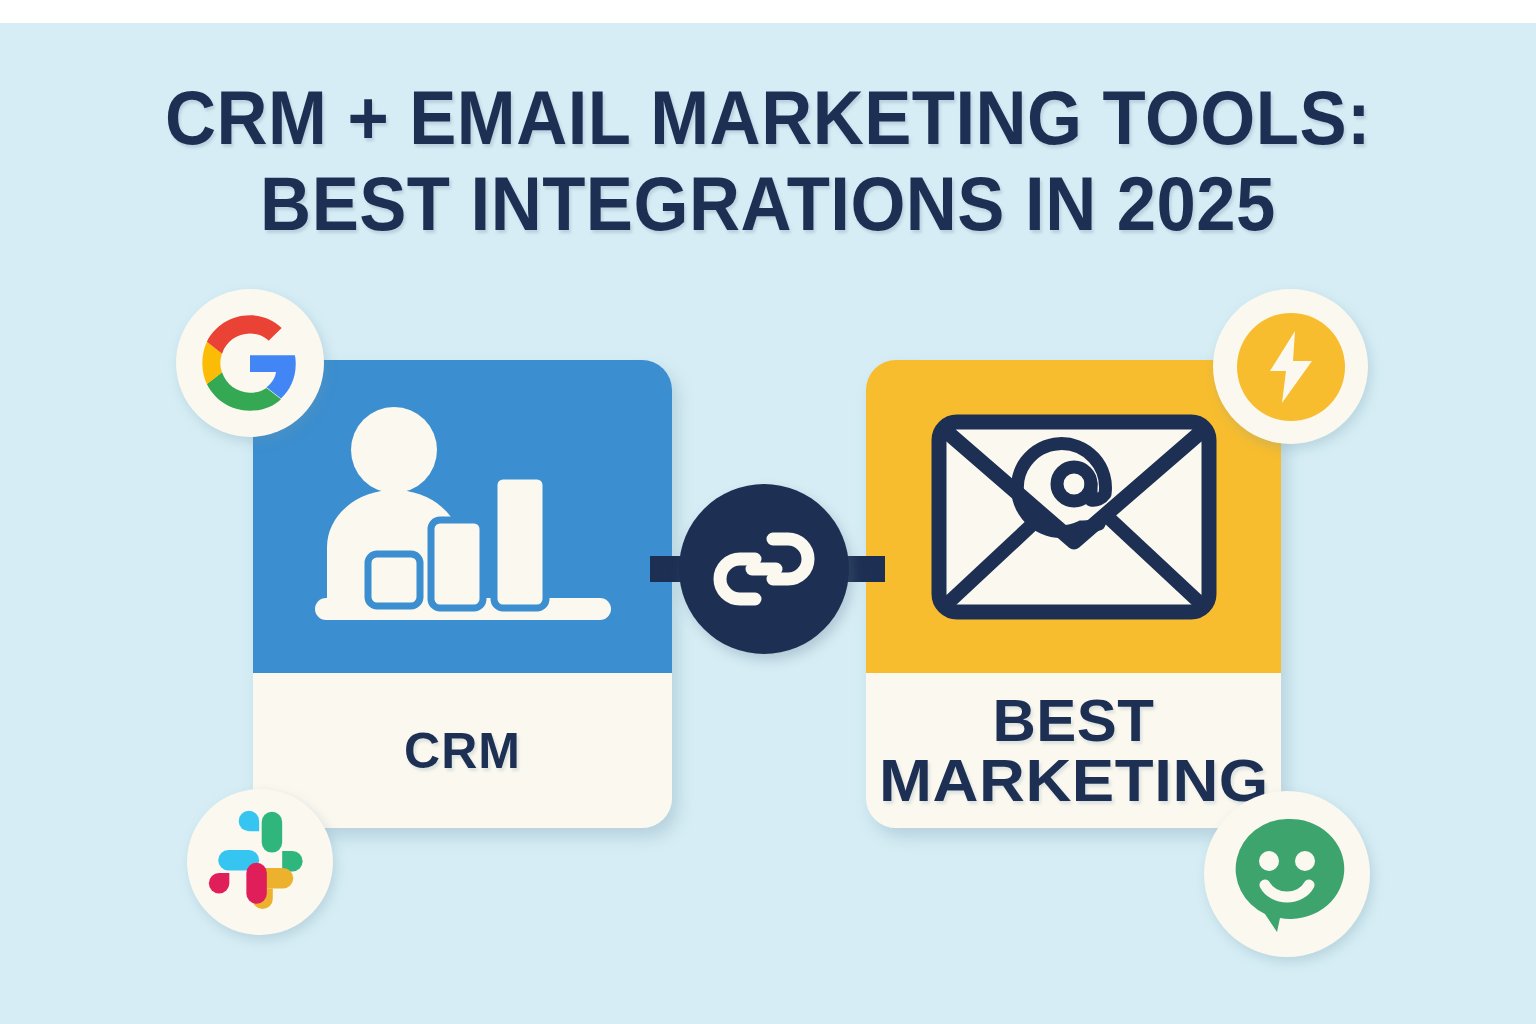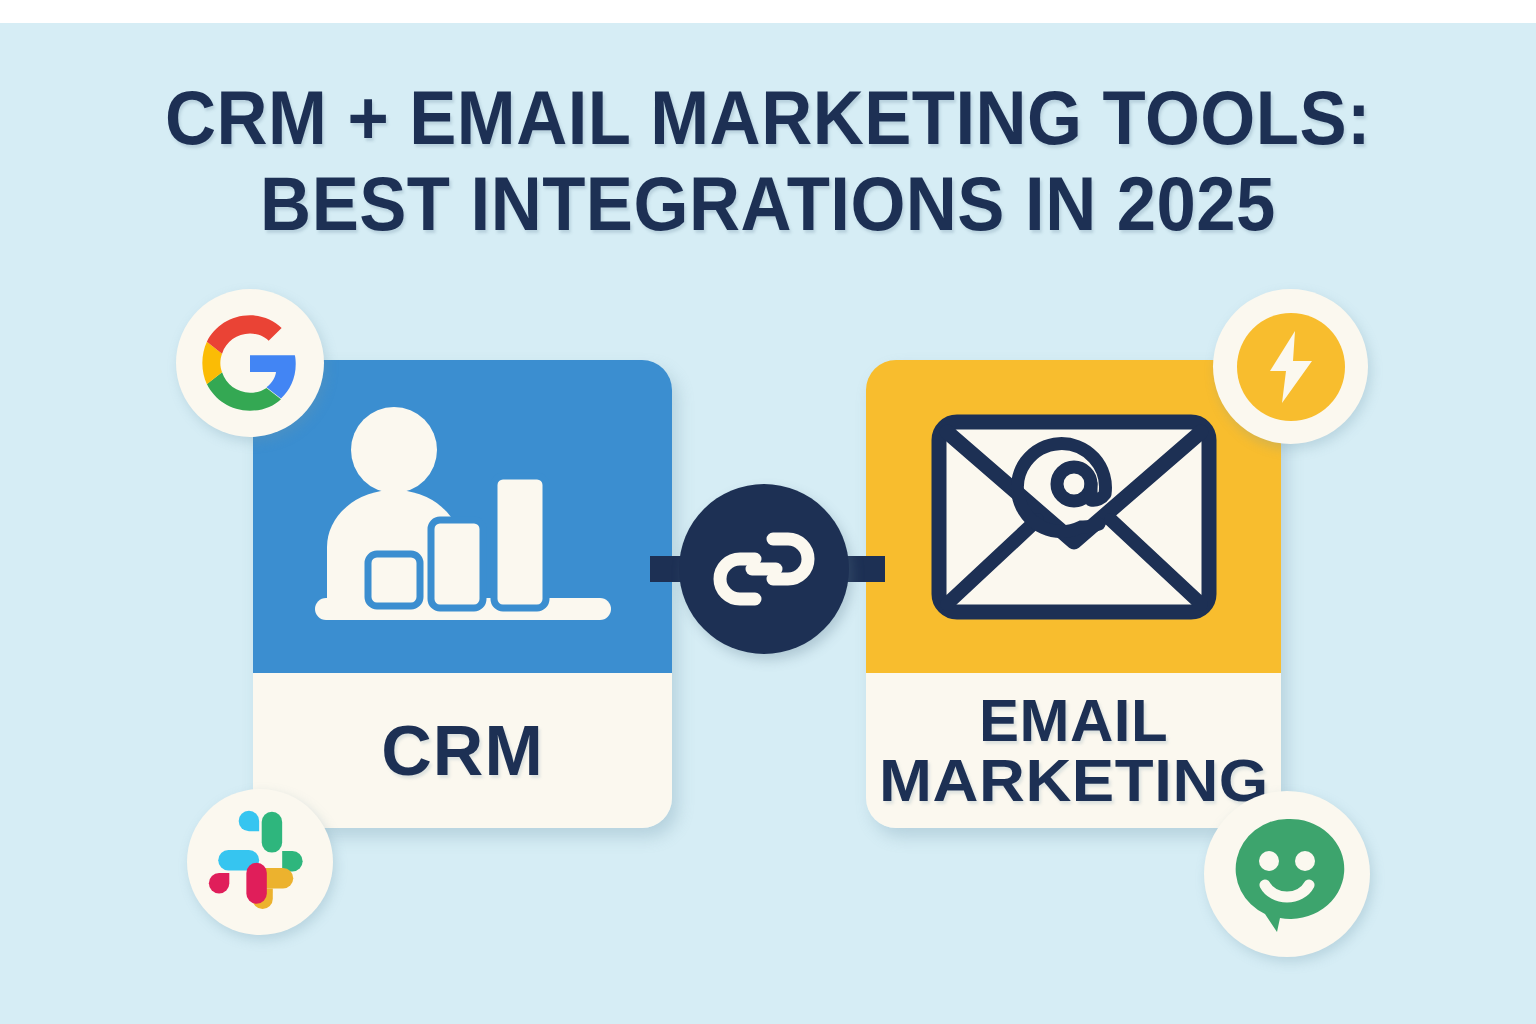--- a/index.html
+++ b/index.html
@@ -67,21 +67,21 @@
     padding: 0 4px;
   }
   .card-label {
     color: #1d3054;
     font-weight: bold;
     text-align: center;
     line-height: 1.0;
     text-shadow: 2px 3px 3px rgba(120,150,170,0.22);
     white-space: nowrap;
   }
-  #crm-label  { font-size: 70px; letter-spacing: 1px; text-align: center; }
+  #crm-label  { font-size: 50px; letter-spacing: 1px; text-align: center; }
   #mail-label { font-size: 60px; letter-spacing: 0.5px; }
   #mail-label .ml { display: block; }
   #mail-label .ml2 { transform: scaleX(1.06); }
 
   
   #crm-icon { width: 300px; height: 230px; position: relative; }
 
   
   #mail-icon { width: 290px; height: 210px; }
 
@@ -168,21 +168,21 @@
         <path d="M18 192 L108 108" fill="none" stroke="#1d3054" stroke-width="14" stroke-linecap="round"></path>
         <path d="M272 192 L182 108" fill="none" stroke="#1d3054" stroke-width="14" stroke-linecap="round"></path>
         <g fill="none" stroke="#1d3054" stroke-width="13" stroke-linecap="round">
           <circle cx="145" cy="72" r="17"></circle>
           <path d="M162 72 v16 M162 88 a 14 14 0 0 0 14 -6 M176 82 A 44 44 0 1 0 152 115 A 44 44 0 0 0 170 112"></path>
         </g>
       </svg>
     </div>
     <div class="card-foot">
       <div class="card-label" id="mail-label">
-        <span class="ml ml1">EMAIL</span>
+        <span class="ml ml1">BEST</span>
         <span class="ml ml2">MARKETING</span>
       </div>
     </div>
   </div>
 
   <div class="connector" id="connector-left"></div>
   <div class="connector" id="connector-right"></div>
   <div id="link-badge">
     <svg width="108" height="108" viewBox="0 0 108 108">
       <g fill="none" stroke="#fbf8ef" stroke-width="13" stroke-linecap="round">

